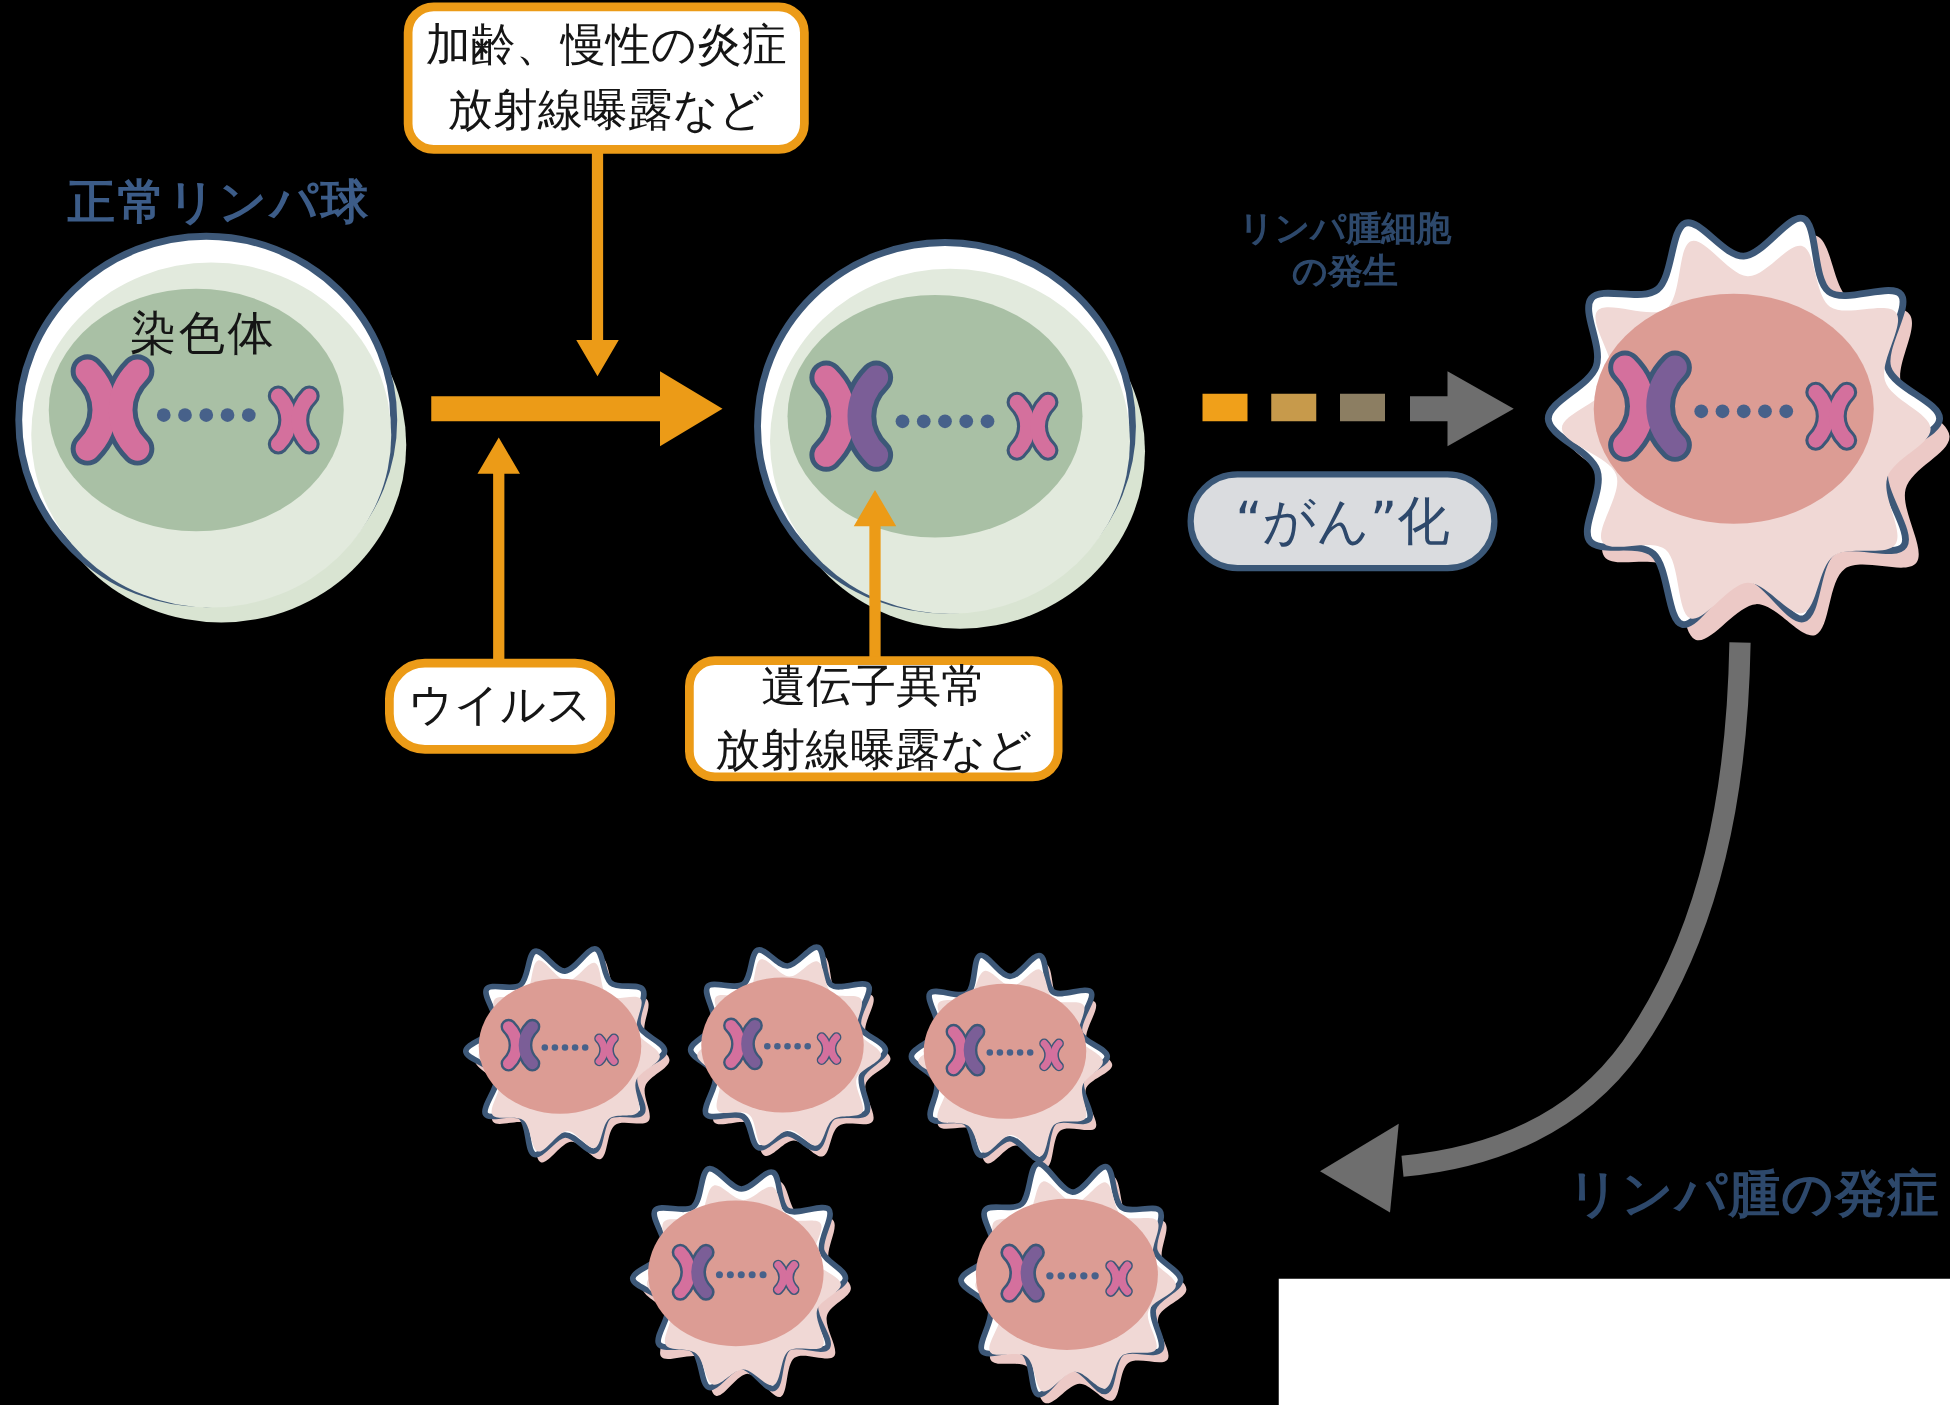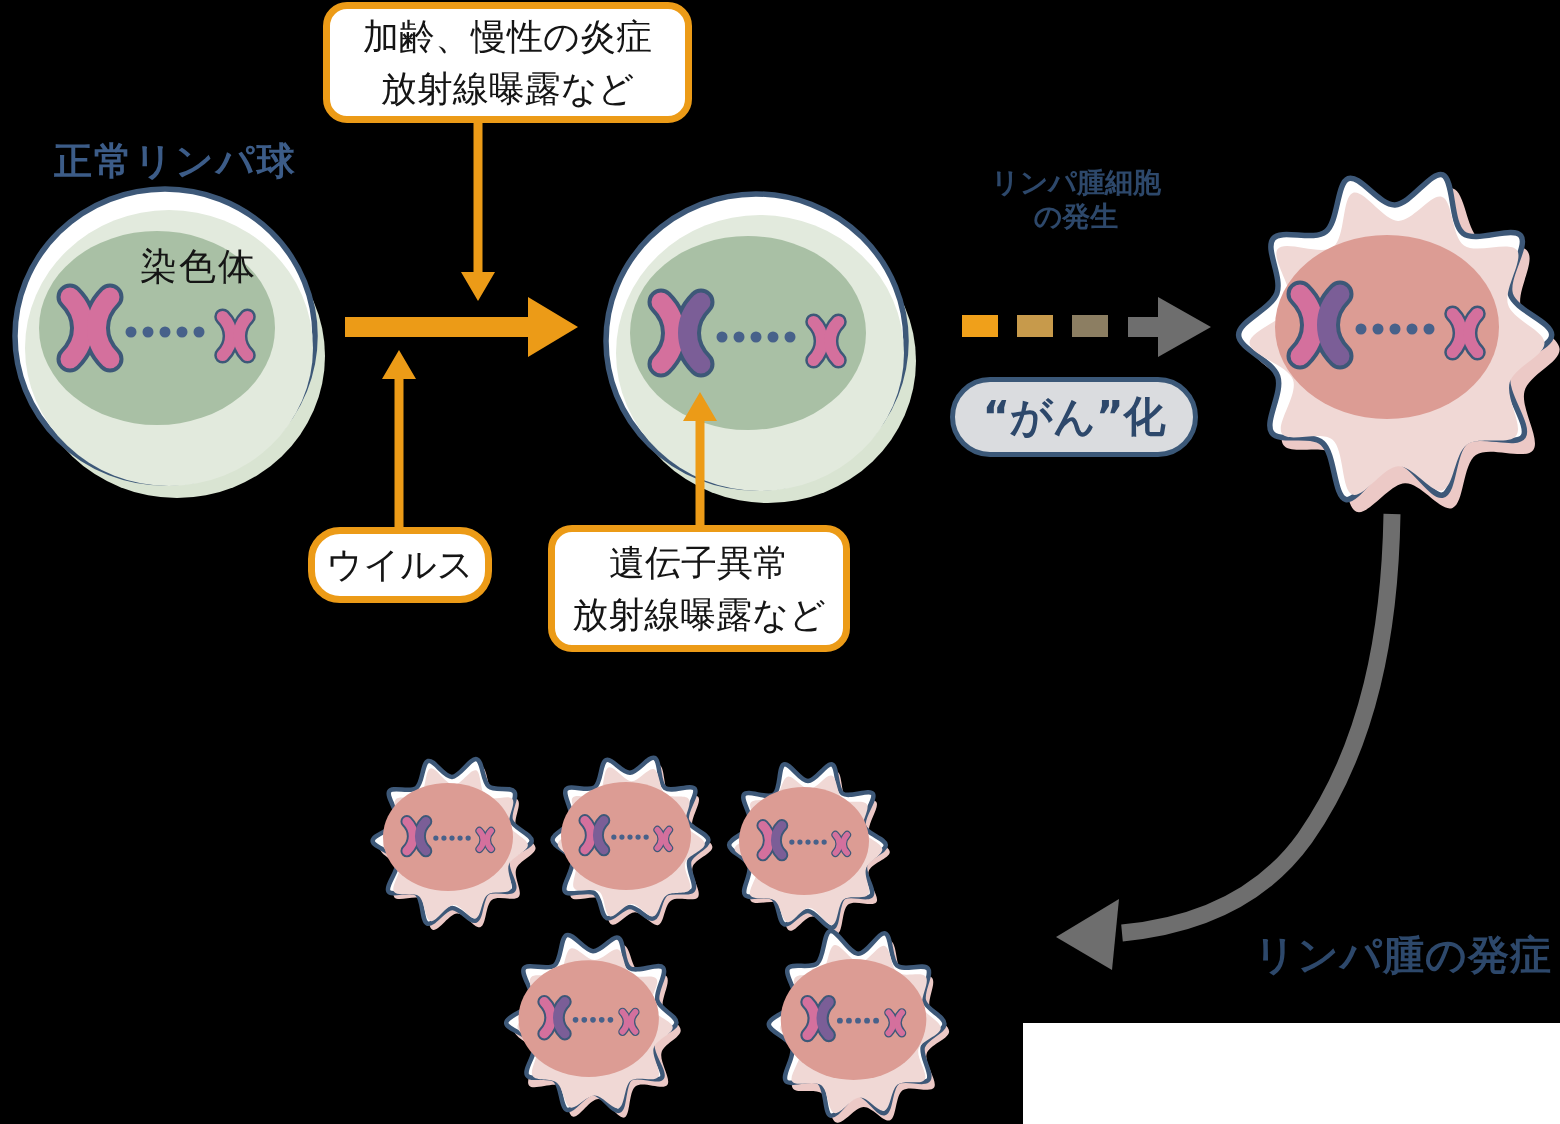--- a/index.html
+++ b/index.html
@@ -15,27 +15,27 @@
     border:7px solid var(--orange,#EC9B17);
     border-radius:24px;
     display:flex;flex-direction:column;justify-content:center;align-items:center;
     color:var(--box_text,#151515);
     font-size:36px;line-height:1.42;font-weight:500;text-align:center;
   }
   .navy-label{color:var(--navy_label,#3C5C88);font-size:38px;font-weight:600;letter-spacing:2px;}
   .navy-heading{color:var(--navy_heading,#2D486B);font-weight:700;text-align:center;}
   #genesis-heading{font-size:28px;line-height:1.2;}
   #onset-label{font-size:41px;letter-spacing:1px;}
-  #chromosome-label{color:var(--box_text,#151515);font-size:37px;font-weight:500;letter-spacing:2px;margin-left:36px;}
+  #chromosome-label{color:var(--box_text,#151515);font-size:37px;font-weight:500;letter-spacing:2px;}
   #cancer-pill{
     background:var(--pill_bg,#DADCDF);
     border:5px solid var(--pill_border,#3B5878);
     border-radius:46px;
     display:flex;justify-content:center;align-items:center;
-    color:var(--navy_heading,#2D486B);font-size:42px;font-weight:700;
+    color:var(--navy_heading,#2D486B);font-size:42px;font-weight:400;
   }
   #white-patch{background:#fff;}
   
   .fill-orange{fill:var(--orange,#EC9B17);}
   .fill-dash1{fill:var(--dash_orange,#F0A01A);}
   .fill-dash2{fill:var(--dash_tan,#C79A4B);}
   .fill-dash3{fill:var(--dash_brown,#8C7E62);}
   .fill-gray{fill:var(--arrow_gray,#6E6E6E);}
   .stroke-gray{stroke:var(--arrow_gray,#6E6E6E);stroke-width:17;fill:none;}
 </style>
@@ -264,30 +264,30 @@
       </g>
     </g>
   </svg>
 
   <div id="white-patch" class="overlay" style="left:1023px;top:1023px;width:537px;height:101px;"></div>
 
   <div class="overlay navy-label" style="left:38px;top:136px;margin-left:16px;">正常リンパ球</div>
 
   <div id="chromosome-label" class="overlay" style="left:104px;top:242px;">染色体</div>
 
-  <div class="overlay callout" style="left:323px;top:2px;width:369px;height:121px;">
+  <div class="overlay callout" style="left:323px;top:2px;width:324px;height:121px;">
     <div>加齢、慢性の炎症</div>
     <div>放射線曝露など</div>
   </div>
 
   <div class="overlay callout" style="left:308px;top:527px;width:184px;height:76px;border-radius:32px;">
     <div>ウイルス</div>
   </div>
 
-  <div class="overlay callout" style="left:548px;top:525px;width:302px;height:127px;">
+  <div class="overlay callout" style="left:548px;top:525px;width:302px;height:100px;">
     <div>遺伝子異常</div>
     <div>放射線曝露など</div>
   </div>
 
   <div id="genesis-heading" class="overlay navy-heading" style="left:946px;top:166px;width:260px;">
     <div>リンパ腫細胞</div>
     <div>の発生</div>
   </div>
 
   <div id="cancer-pill" class="overlay" style="left:950px;top:377px;width:248px;height:80px;">

